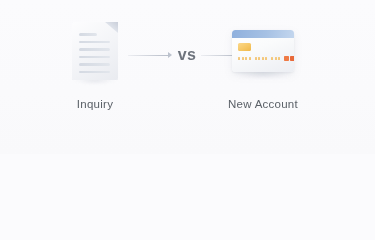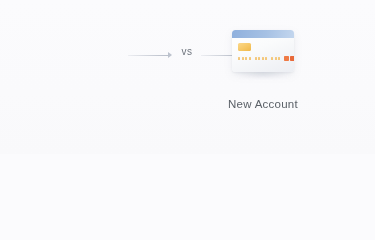--- a/index.html
+++ b/index.html
@@ -202,32 +202,50 @@
     border-left: 4.5px solid #bcc2cd;
     margin-left: -0.5px;
   }
 
   .vs-badge {
     position: absolute;
     left: 175px;
     top: 46px;
     width: 24px;
     text-align: center;
-    font-size: 10px;
-    font-weight: normal;
+    font-size: 16px;
+    font-weight: bold;
     letter-spacing: 0.4px;
     color: #6e747d;
     font-family: "Liberation Sans", sans-serif;
   }
 </style>
 </head>
 <body>
 
 <div class="comparison-scene">
 
+  <div class="item item-inquiry">
+    <div class="icon-stage">
+      <div class="doc-wrap">
+        <div class="doc-shadow"></div>
+        <div class="doc-page"></div>
+        <div class="doc-fold"></div>
+        <div class="doc-lines">
+          <div class="doc-line short"></div>
+          <div class="doc-line full"></div>
+          <div class="doc-line full"></div>
+          <div class="doc-line full"></div>
+          <div class="doc-line full"></div>
+          <div class="doc-line full"></div>
+        </div>
+      </div>
+    </div>
+    <div class="item-label">Inquiry</div>
+  </div>
 
   <div class="arrow arrow-left">
     <div class="arrow-line"></div>
     <div class="arrow-head"></div>
   </div>
 
   <div class="vs-badge">vs</div>
 
   <div class="arrow arrow-right">
     <div class="arrow-line"></div>

